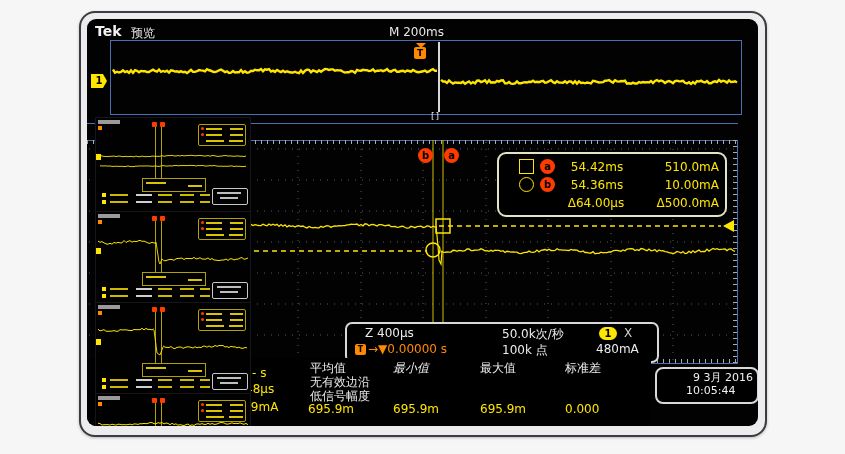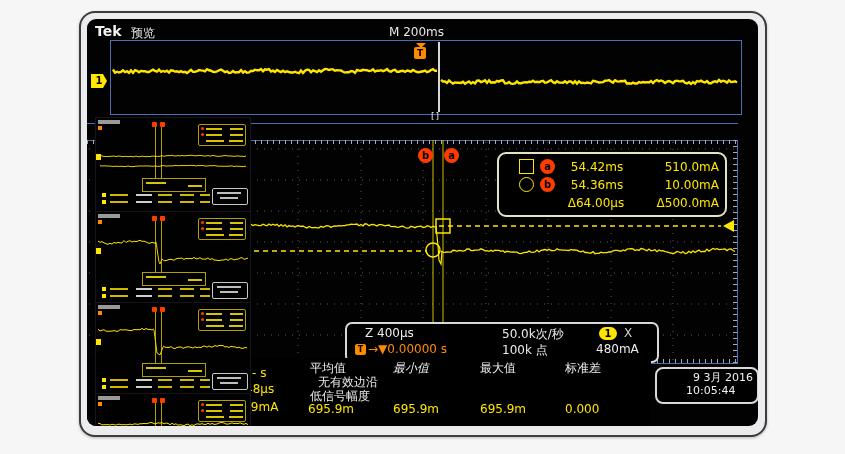--- a/index.html
+++ b/index.html
@@ -199,21 +199,21 @@
       </div>
       <div class="abs acq-pts">100k 点</div>
       <div class="abs acq-scale">480mA</div>
     </div>
 
     <div class="abs meas">
       <div class="mh" style="left:223px;">平均值</div>
       <div class="mh" style="left:306px;font-style:italic;">最小值</div>
       <div class="mh" style="left:393px;">最大值</div>
       <div class="mh" style="left:478px;">标准差</div>
-      <div class="mstat" style="left:231px;top:16px;text-align:right;">无有效边沿</div>
+      <div class="mstat" style="left:223px;top:16px;text-align:right;">无有效边沿</div>
       <div class="mstat" style="left:223px;top:30px;font-family:Liberation Serif, serif;">低信号幅度</div>
       <div class="mval" style="left:221px;">695.9m</div>
       <div class="mval" style="left:306px;">695.9m</div>
       <div class="mval" style="left:393px;">695.9m</div>
       <div class="mval" style="left:478px;">0.000</div>
       <div class="mleft" style="left:165px;top:8px;">- s</div>
       <div class="mleft" style="left:158px;top:24px;">48µs</div>
       <div class="mleft" style="left:160px;top:42px;">.9mA</div>
     </div>
 

